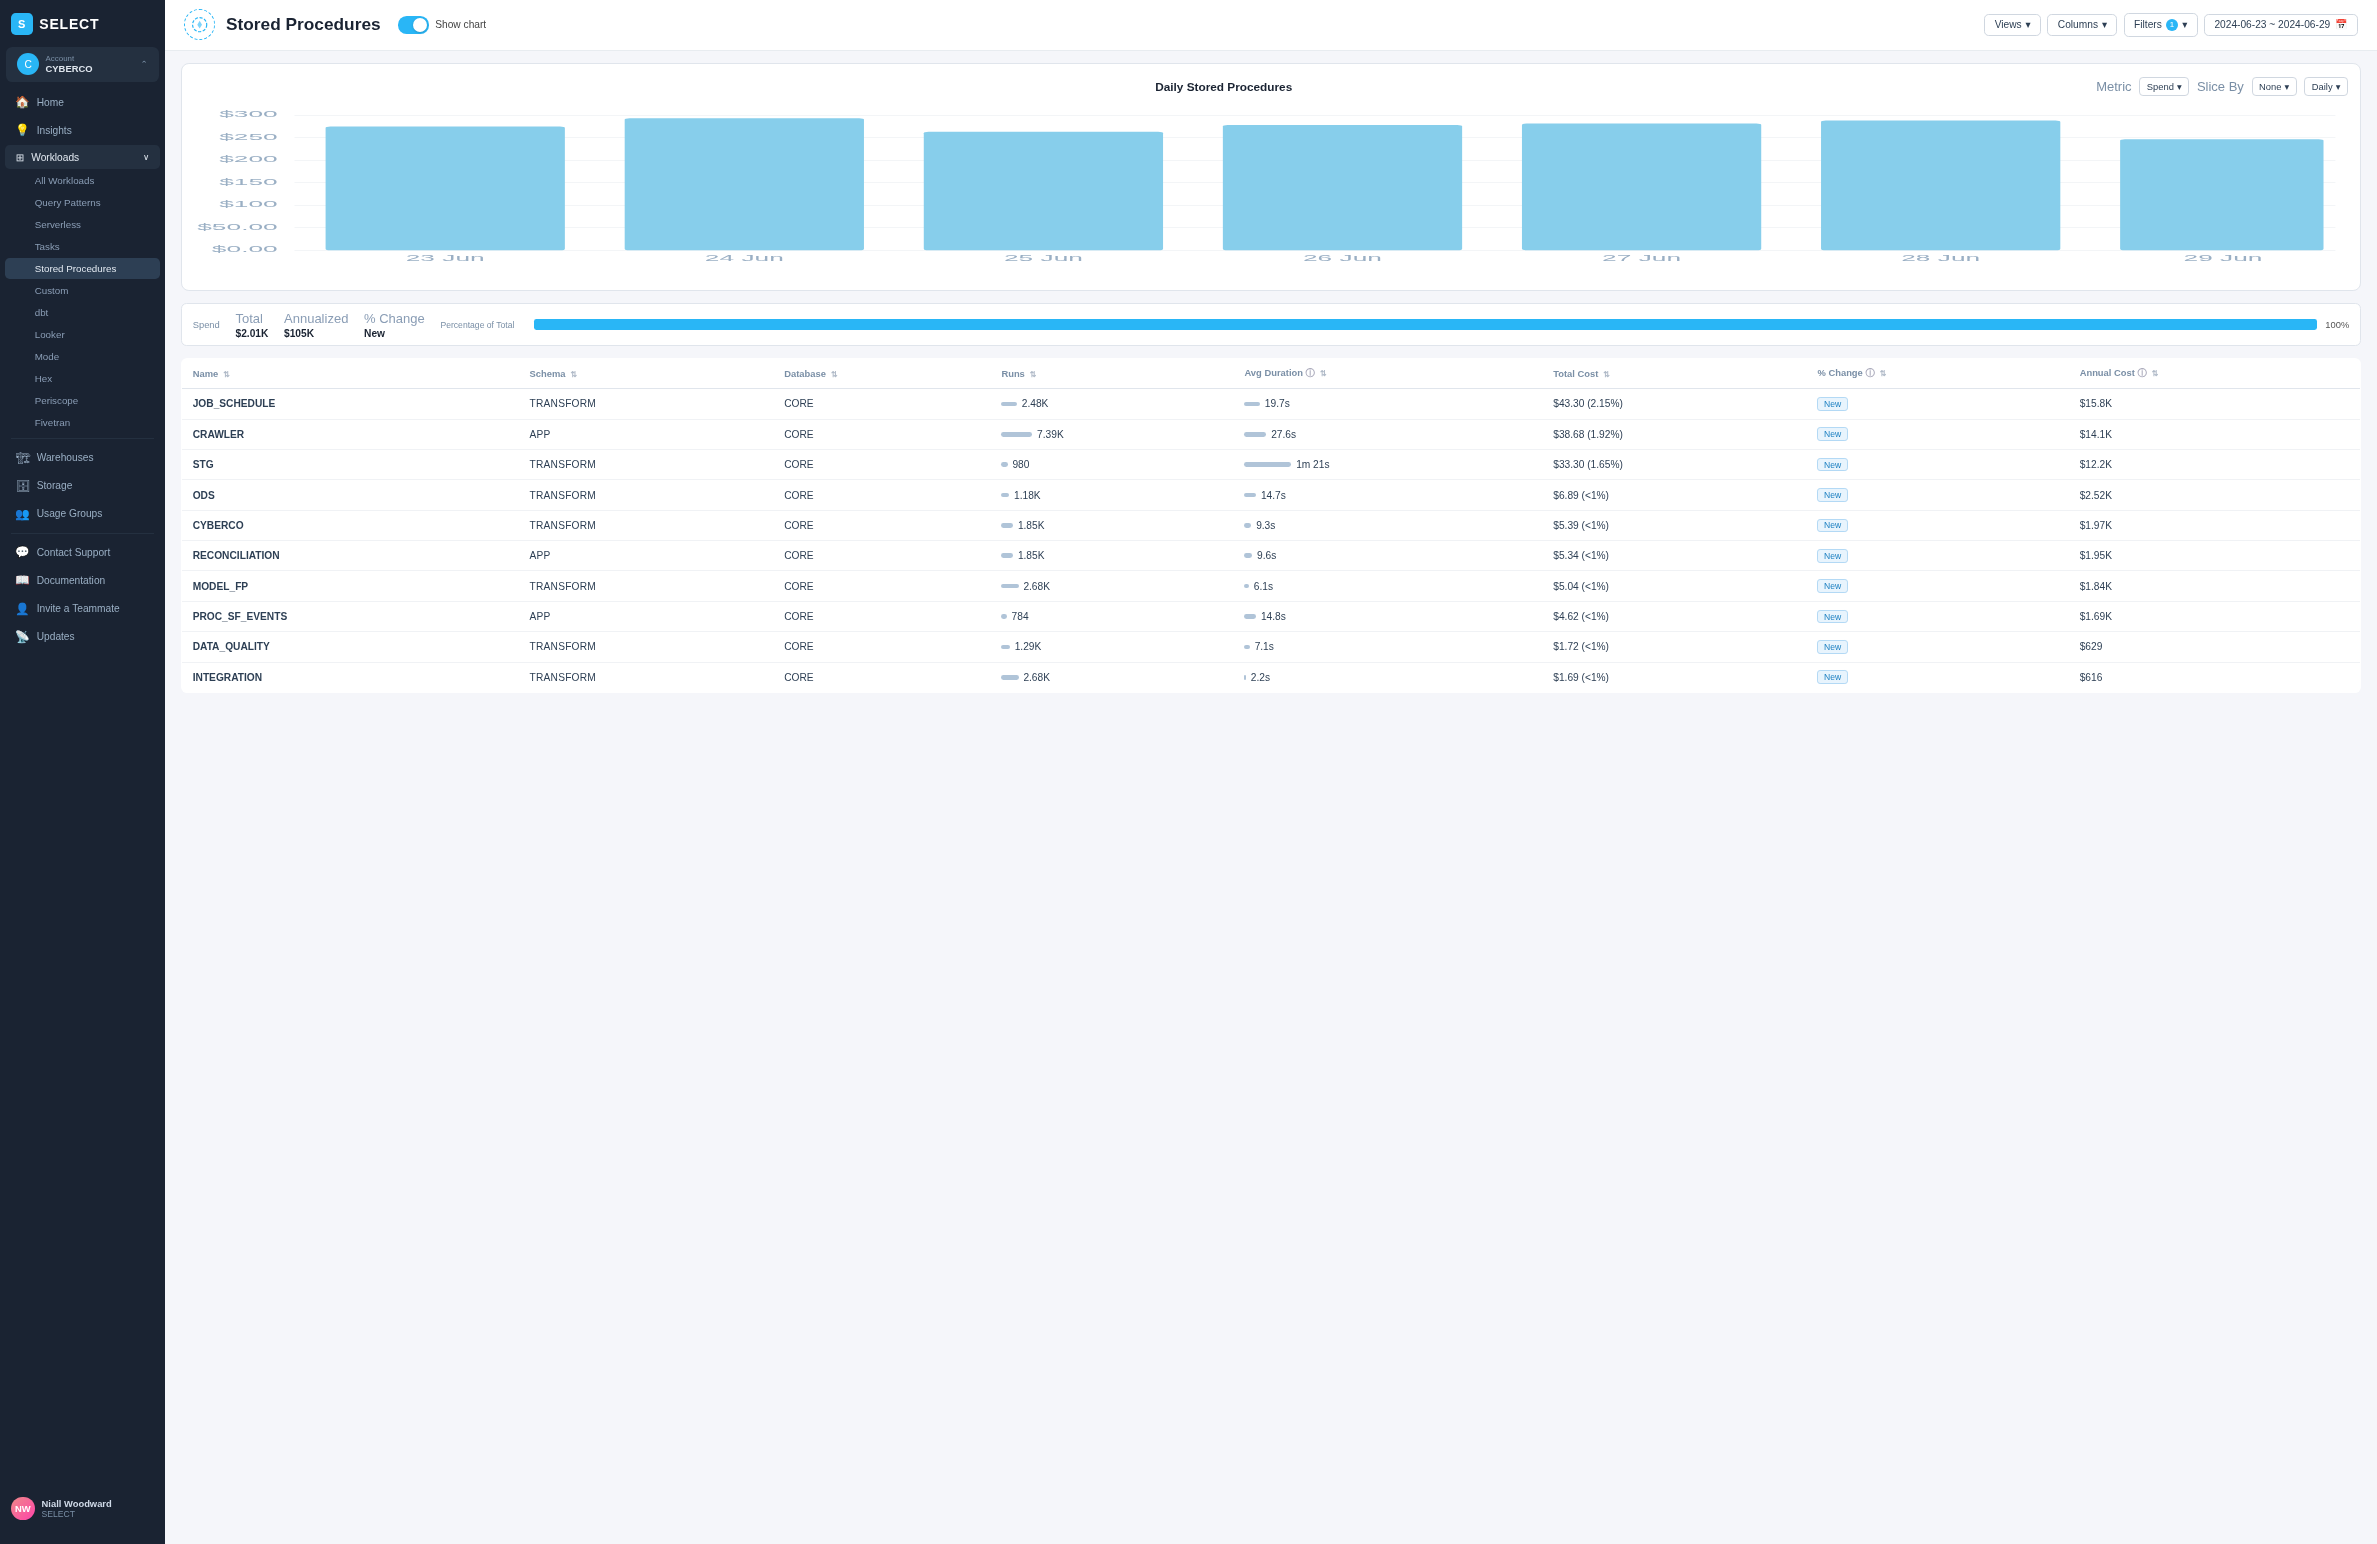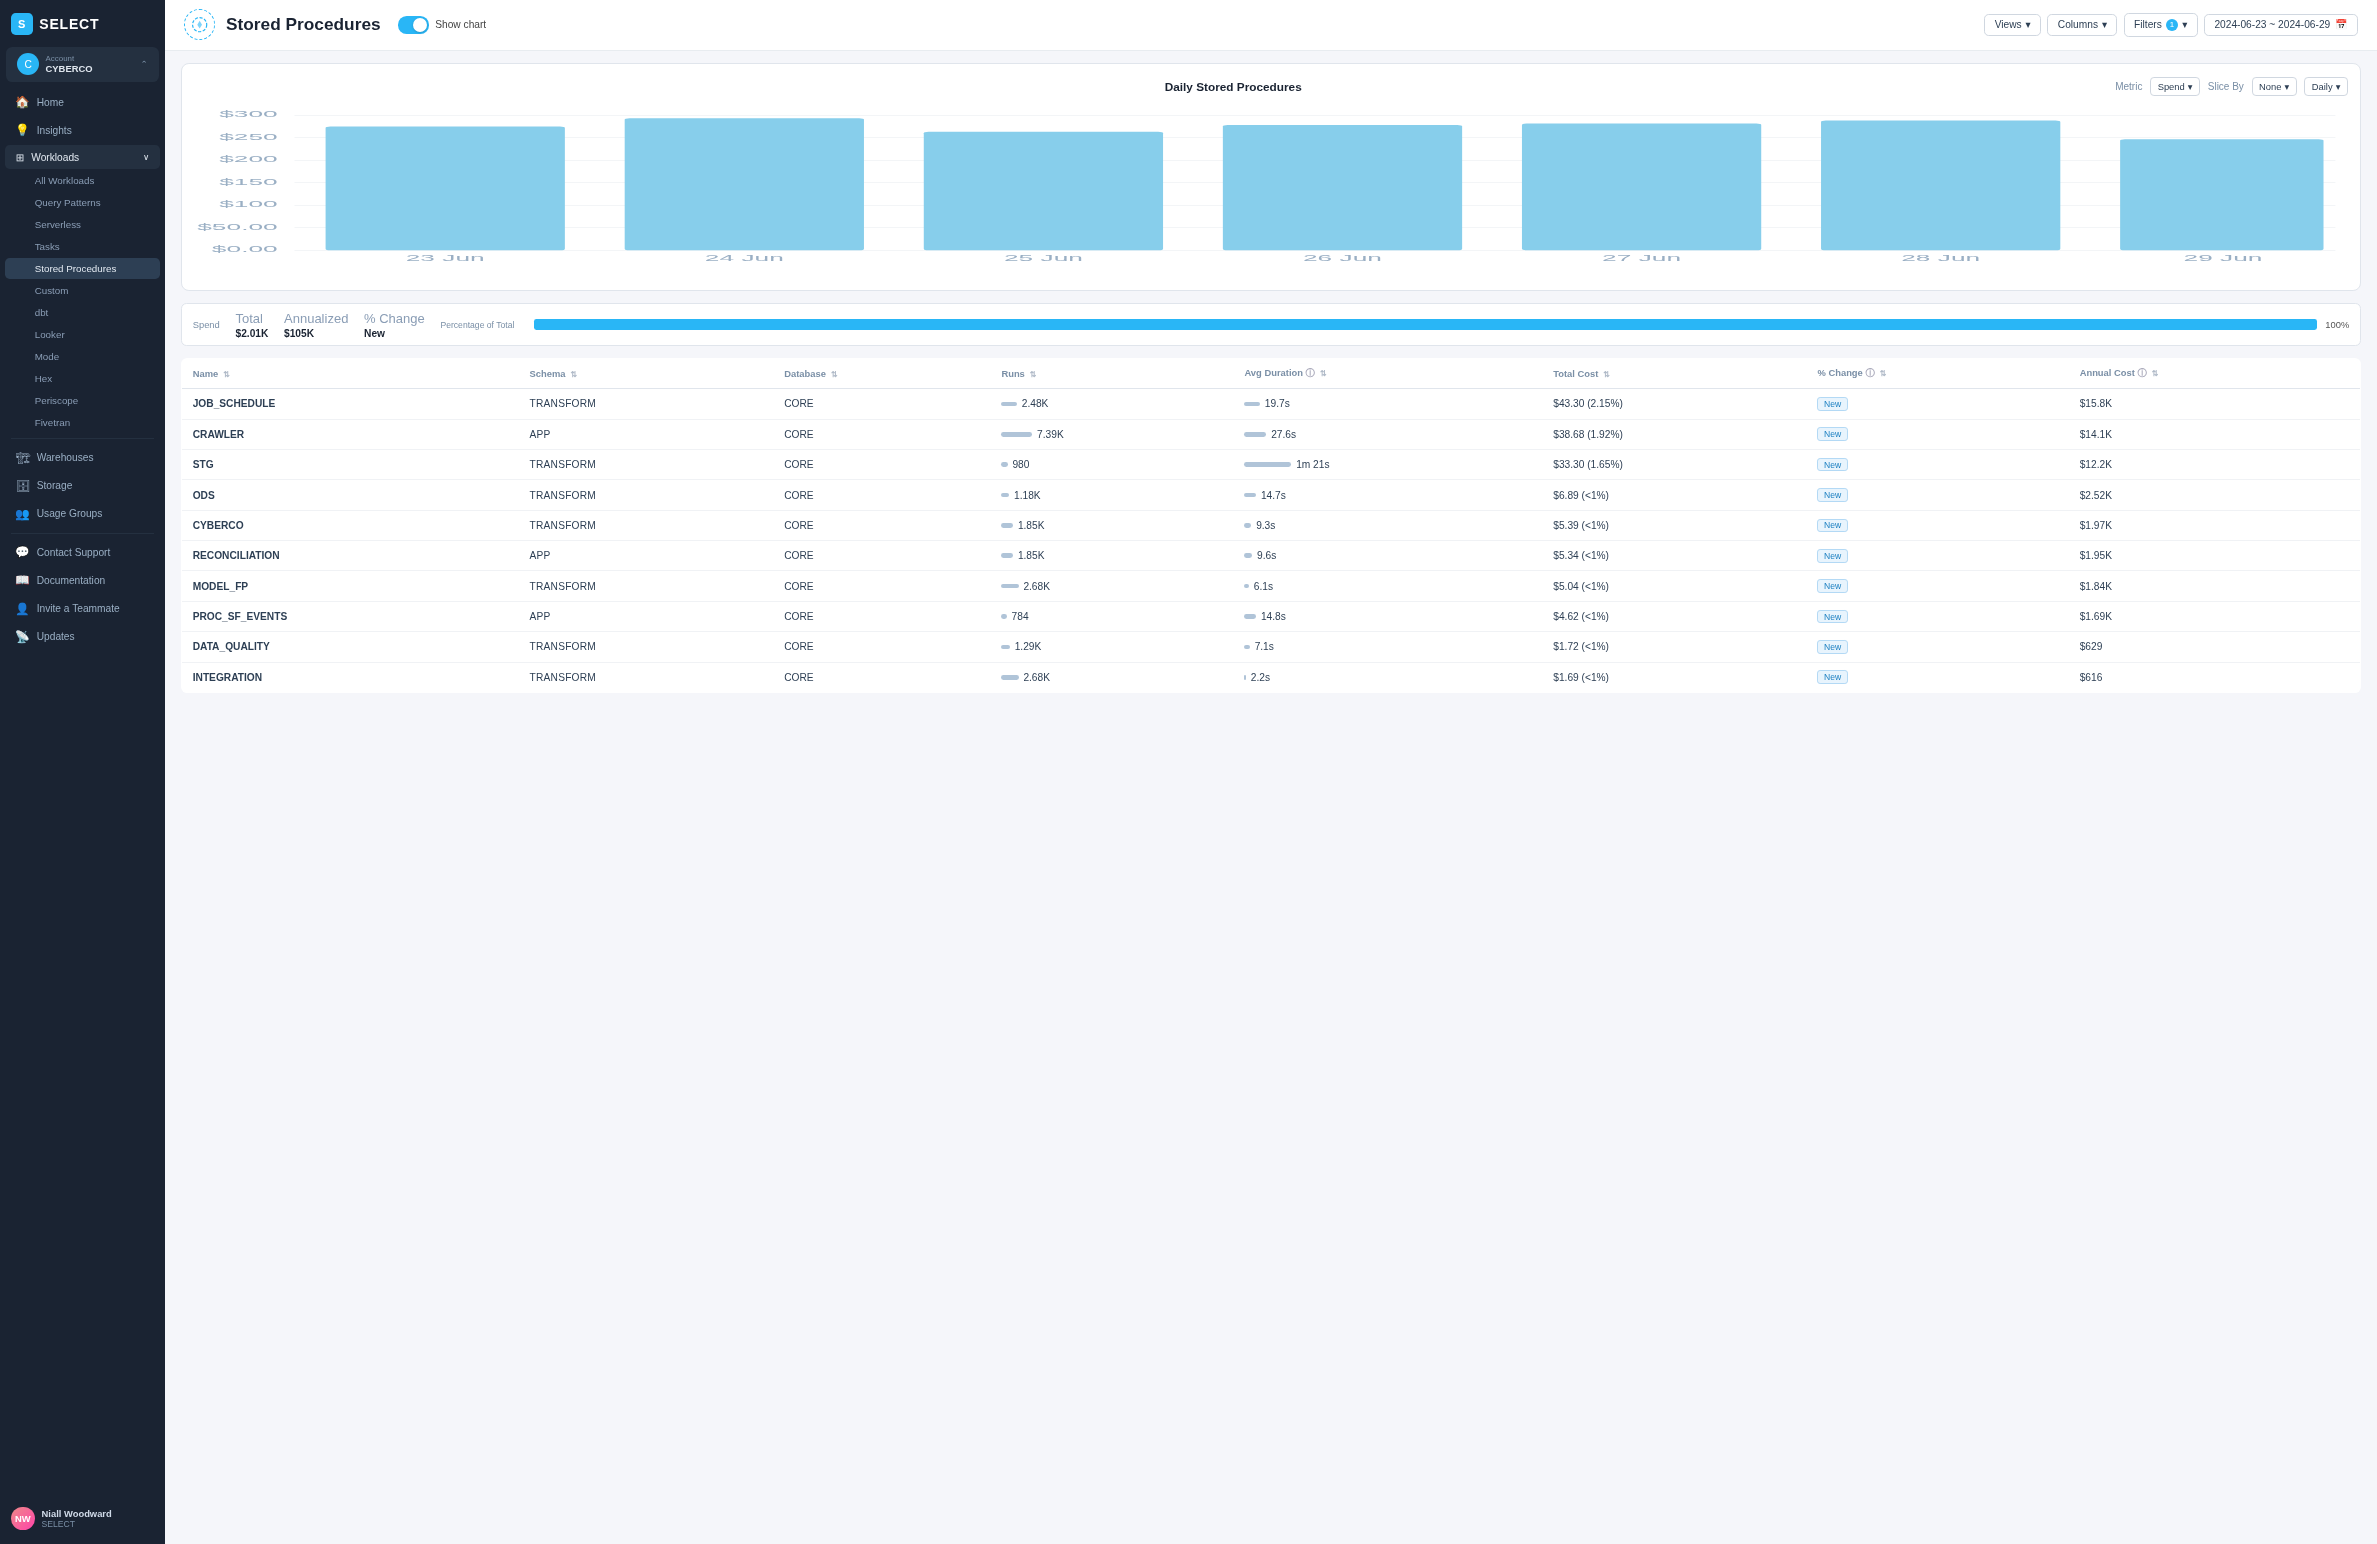--- a/index.html
+++ b/index.html
@@ -55,21 +55,21 @@
       transition: background 0.15s;
     }
     .sidebar-nav-item .nav-icon { width: 14px; text-align: center; font-size: 11.8px; }
     .sidebar-sub-item {
       display: flex; align-items: center; gap: 6.3px;
       padding: 4.7px 11px 4.7px 30px; cursor: pointer; border-radius: 4.7px;
       margin: 0.8px 4.7px; color: #8a9db5; font-size: 9.8px;
     }
     .sidebar-sub-item.active { background: #2d3f54; color: #e0e7ef; font-weight: 500; }
     .sidebar-divider { height: 0.8px; background: #243040; margin: 4.7px 11px; }
-    .sidebar-bottom { margin-top: auto; padding-bottom: 6px; }
+    .sidebar-bottom { margin-top: auto; padding-bottom: 16px; }
     .sidebar-user {
       display: flex; align-items: center; gap: 7px;
       padding: 7.9px 11px; cursor: pointer;
     }
     .sidebar-avatar {
       width: 23.6px; height: 23.6px; border-radius: 50%;
       background: linear-gradient(135deg, #e88, #f4a);
       display: flex; align-items: center; justify-content: center;
       font-size: 9.4px; color: white; font-weight: 600;
     }
@@ -141,21 +141,21 @@
     .chart-section {
       background: white; border: 0.8px solid #e0e5ec; border-radius: 7.9px;
       padding: 12.6px; margin-bottom: 12.6px;
     }
     .chart-header {
       display: flex; align-items: center; justify-content: space-between;
       margin-bottom: 7.9px;
     }
     .chart-title { font-size: 11.8px; font-weight: 600; color: #1a2332; text-align: center; flex: 1; }
     .chart-controls { display: flex; align-items: center; gap: 7.9px; }
-    .chart-control-label { font-size: 10px; color: #7a8fa6; }
+    .chart-control-label { font-size: 13px; color: #7a8fa6; }
     .chart-control-select {
       display: flex; align-items: center; gap: 3.1px;
       padding: 3.1px 6.3px; border: 0.8px solid #d0d7e0; border-radius: 3.9px;
       font-size: 9.4px; color: #2d3f54; cursor: pointer; background: white;
     }
 
     .chart-container { position: relative; height: 173px; }
 
     
     .summary-row {

